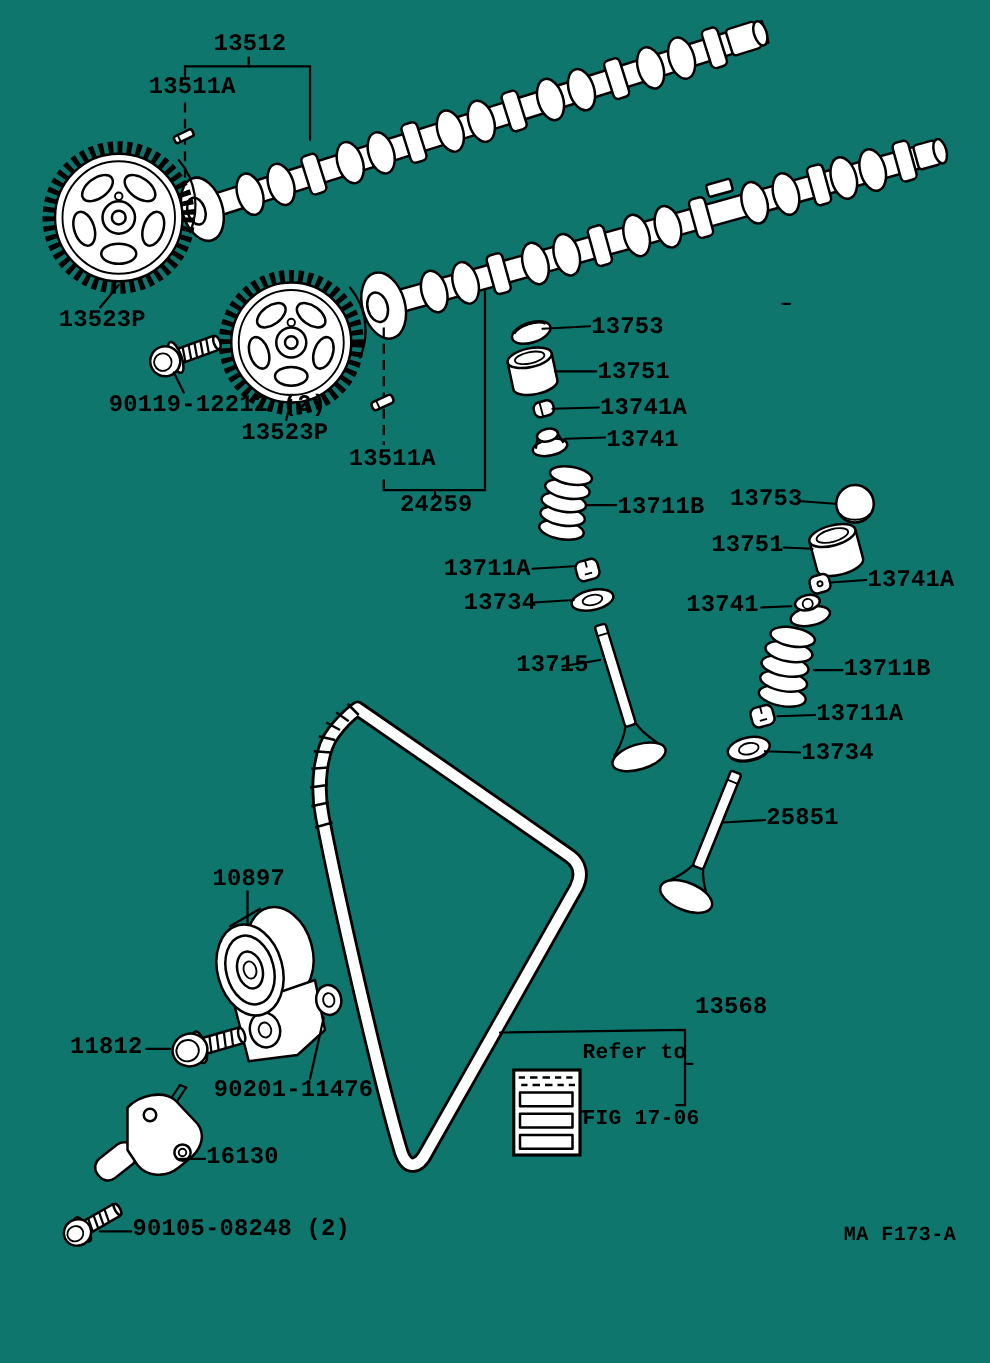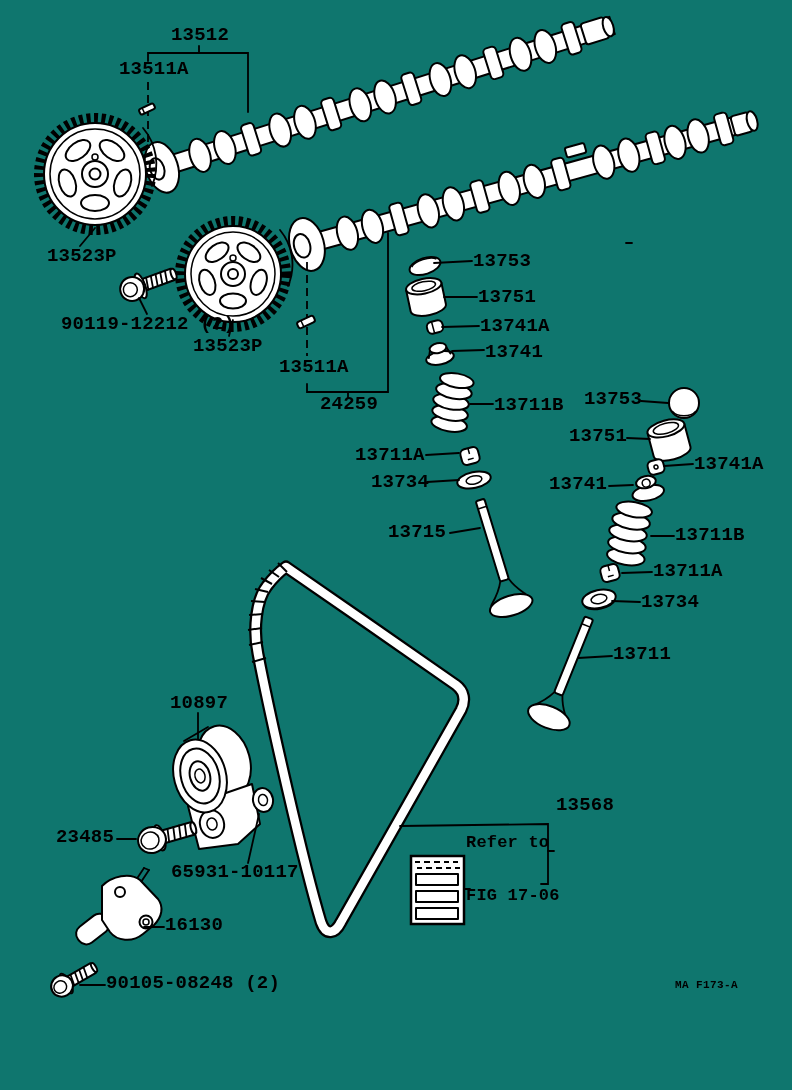--- a/index.html
+++ b/index.html
@@ -2,21 +2,21 @@
 <html><head>
 <meta charset="utf-8">
 <style>
   html,body{margin:0;padding:0;background:#fff;}
   .stage{position:relative;width:792px;height:1090px;background:#0f766e;overflow:hidden;
          font-family:Liberation Mono, monospace;}
   .stage svg{position:absolute;left:0;top:0;}
   .plabel{position:absolute;font-weight:bold;font-size:19px;line-height:1;color:#000;
           white-space:nowrap;letter-spacing:.2px;transform-origin:left top;}
   .plabel.small{font-size:17px;}
-  .plabel.code{font-size:11px;letter-spacing:.4px;}
+  .plabel.code{font-size:16px;letter-spacing:.4px;}
   
   .ln{stroke:#000;stroke-width:1.8;fill:none;stroke-linecap:round;}
   .dash{stroke:#000;stroke-width:1.8;fill:none;stroke-dasharray:8 5;}
   .pt{stroke:#000;stroke-width:2;fill:#fff;stroke-linejoin:round;}
   .pt15{stroke:#000;stroke-width:1.5;fill:none;}
   .beltA{stroke:#000;stroke-width:13;fill:none;stroke-linejoin:round;}
   .beltB{stroke:#fff;stroke-width:8.5;fill:none;stroke-linejoin:round;}
   .tooth{stroke:#000;stroke-width:2;fill:none;}
 </style>
 </head>
@@ -369,46 +369,46 @@
     <line x1="117" y1="839" x2="136" y2="839"></line>
     <line x1="248" y1="863" x2="259" y2="814"></line>
     <line x1="144" y1="927" x2="164" y2="927"></line>
     <line x1="80" y1="985" x2="105" y2="985"></line>
   </g>
 </svg>
 
 <div class="plabel" style="left:171px;top:26px">13512</div>
 <div class="plabel" style="left:119px;top:60px">13511A</div>
 <div class="plabel" style="left:47px;top:247px">13523P</div>
-<div class="plabel" style="left:61px;top:315px">90119-12212 (2)</div>
+<div class="plabel" style="left:87px;top:315px">90119-12212 (2)</div>
 <div class="plabel" style="left:193px;top:337px">13523P</div>
 <div class="plabel" style="left:279px;top:358px">13511A</div>
 <div class="plabel" style="left:320px;top:395px">24259</div>
 
 <div class="plabel" style="left:473px;top:252px">13753</div>
 <div class="plabel" style="left:478px;top:288px">13751</div>
 <div class="plabel" style="left:480px;top:317px">13741A</div>
 <div class="plabel" style="left:485px;top:343px">13741</div>
 <div class="plabel" style="left:494px;top:396px">13711B</div>
 <div class="plabel" style="left:355px;top:446px">13711A</div>
 <div class="plabel" style="left:371px;top:473px">13734</div>
-<div class="plabel" style="left:388px;top:523px">13715</div>
+<div class="plabel" style="left:413px;top:523px">13715</div>
 
 <div class="plabel" style="left:584px;top:390px">13753</div>
 <div class="plabel" style="left:569px;top:427px">13751</div>
 <div class="plabel" style="left:694px;top:455px">13741A</div>
 <div class="plabel" style="left:549px;top:475px">13741</div>
 <div class="plabel" style="left:675px;top:526px">13711B</div>
 <div class="plabel" style="left:653px;top:562px">13711A</div>
 <div class="plabel" style="left:641px;top:593px">13734</div>
-<div class="plabel" style="left:613px;top:645px">13711</div>
+<div class="plabel" style="left:613px;top:645px">25851</div>
 
 <div class="plabel" style="left:170px;top:694px">10897</div>
-<div class="plabel" style="left:56px;top:828px">23485</div>
-<div class="plabel" style="left:171px;top:863px">65931-10117</div>
+<div class="plabel" style="left:56px;top:828px">11812</div>
+<div class="plabel" style="left:171px;top:863px">90201-11476</div>
 <div class="plabel" style="left:165px;top:916px">16130</div>
 <div class="plabel" style="left:106px;top:974px">90105-08248 (2)</div>
 <div class="plabel" style="left:556px;top:796px">13568</div>
 
 <div class="plabel small" style="left:466px;top:834px">Refer to</div>
 <div class="plabel small" style="left:466px;top:887px">FIG 17-06</div>
 <div class="plabel code" style="left:675px;top:980px">MA F173-A</div>
 
 </div>
 

